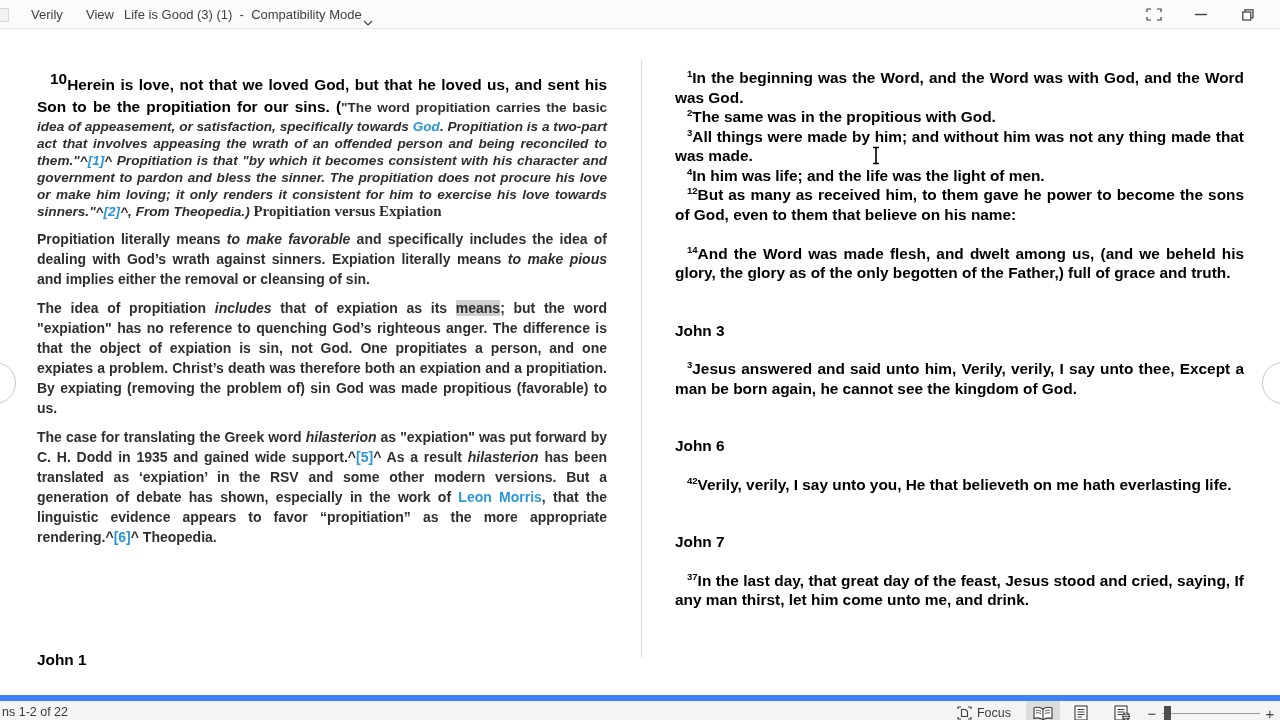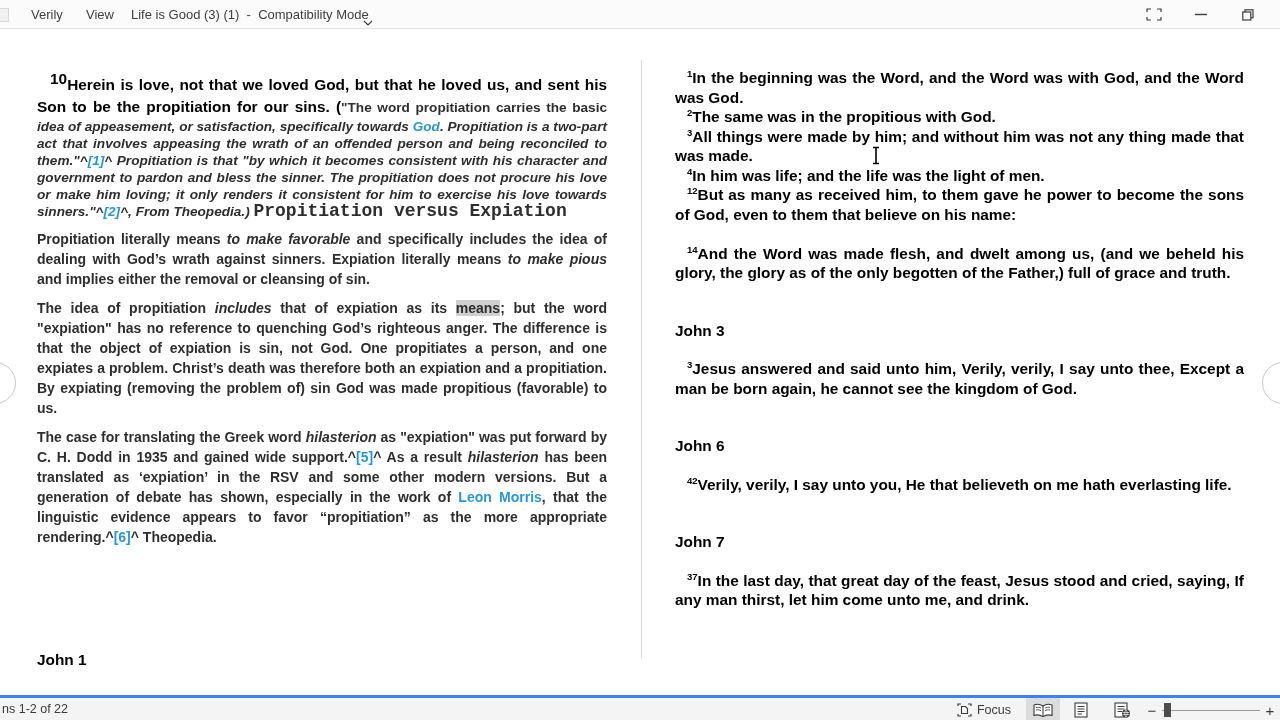--- a/index.html
+++ b/index.html
@@ -6,21 +6,21 @@
   #screen{position:relative;width:1280px;height:720px;overflow:hidden;background:#fff;
           font-family:"Liberation Sans",sans-serif;}
 
   
   #titlebar{position:absolute;left:0;top:0;width:1280px;height:29px;background:#fbfbfb;
             border-bottom:1px solid #e3e3e3;box-sizing:border-box;}
   .tb-item{position:absolute;top:0;height:29px;line-height:29px;font-size:13px;color:#404040;cursor:default;}
   #tb-clip{position:absolute;left:-5px;top:8px;width:12px;height:12px;border:1px solid #d8d8d8;background:#f1f1f1;}
   #tb-tools{left:31px;}
   #tb-view{left:86px;}
-  #tb-title{left:131px;white-space:pre;}
+  #tb-title{left:124px;white-space:pre;}
   #tb-chevron{position:absolute;left:363px;top:12px;}
   .winbtn{position:absolute;top:0;width:34px;height:29px;display:flex;align-items:center;justify-content:center;}
   #btn-autohide{left:1137px;}
   #btn-min{left:1184px;}
   #btn-restore{left:1231px;}
 
   
   #doc{position:absolute;left:0;top:29px;width:1280px;height:666px;background:#fff;}
   #divider{position:absolute;left:641px;top:31px;width:1px;height:598px;background:#dadada;}
 
@@ -32,36 +32,36 @@
   .para{font-size:14px;line-height:20px;text-align:justify;margin:0 0 9px 0;color:#2e2e2e;}
   .verse{font-size:15.4px;line-height:19.5px;text-align:justify;text-indent:12px;margin:0;color:#000;}
   .heading{font-size:15.4px;line-height:19.5px;font-weight:700;color:#000;}
   #col-left .heading{margin-top:103px;}
   #col-right .heading{margin-top:38px;margin-bottom:19px;}
   .spacer{height:19.5px;}
 
   .big{font-size:15.4px;line-height:22px;color:#000;}
   .it{font-style:italic;}
   .link{color:var(--link,#2b96d4);cursor:pointer;}
-  .serif{font-family:Liberation Mono, monospace;font-size:18px;}
+  .serif{font-family:Liberation Serif, serif;font-size:15px;}
   .hl{background:var(--highlight,#cfcfcf);}
   sup{font-size:62%;line-height:0;}
 
   
   .nav-circle{position:absolute;width:42px;height:42px;border-radius:50%;border:1.5px solid #c9c9c9;
               background:#fff;box-sizing:border-box;}
   #nav-prev{left:-26px;top:333px;}
   #nav-next{left:1262px;top:333px;}
 
   
   #ibeam{position:absolute;left:871px;top:117px;}
 
   
   #statusbar{position:absolute;left:0;top:695px;width:1280px;height:25px;background:#f4f4f4;
-             border-top:3px solid #3b82f6;box-sizing:border-box;}
+             border-top:6px solid #3b82f6;box-sizing:border-box;}
   #screens-label{position:absolute;left:2px;top:4px;font-size:12.5px;color:#3b3b3b;white-space:pre;}
   .sb-btn{position:absolute;top:0;height:24px;display:flex;align-items:center;justify-content:center;gap:5px;
           color:#3b3b3b;font-size:12.5px;cursor:default;}
   #focus-btn{left:952px;width:64px;}
   #view-read{left:1026px;width:34px;background:#dcdcdc;}
   #view-print{left:1064px;width:34px;}
   #view-web{left:1104px;width:36px;}
   #zoom-out{left:1144px;width:16px;font-size:15px;}
   #zoom-in{left:1262px;width:16px;font-size:15px;}
   #zoom-slider{position:absolute;left:1162px;top:0;width:98px;height:24px;}

